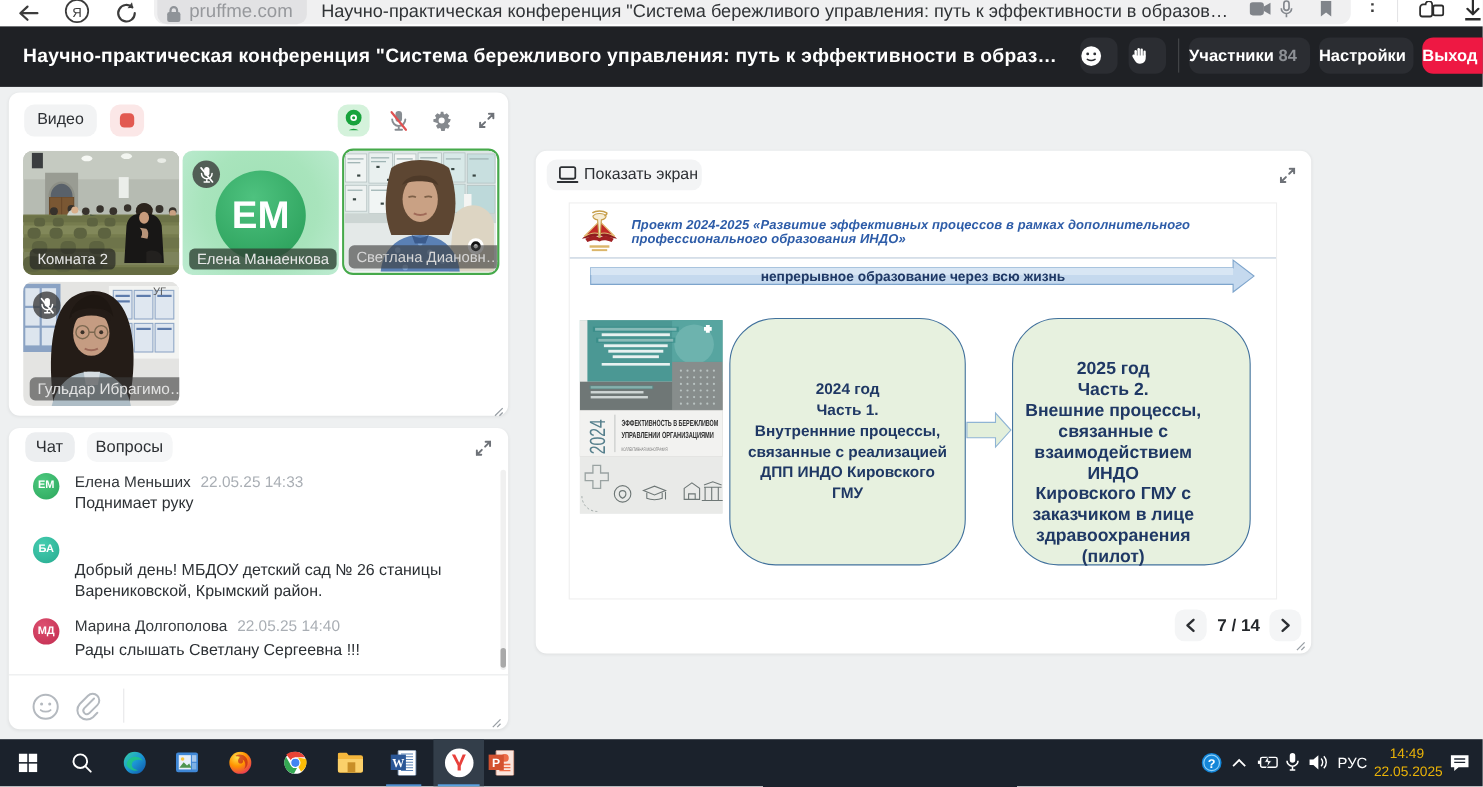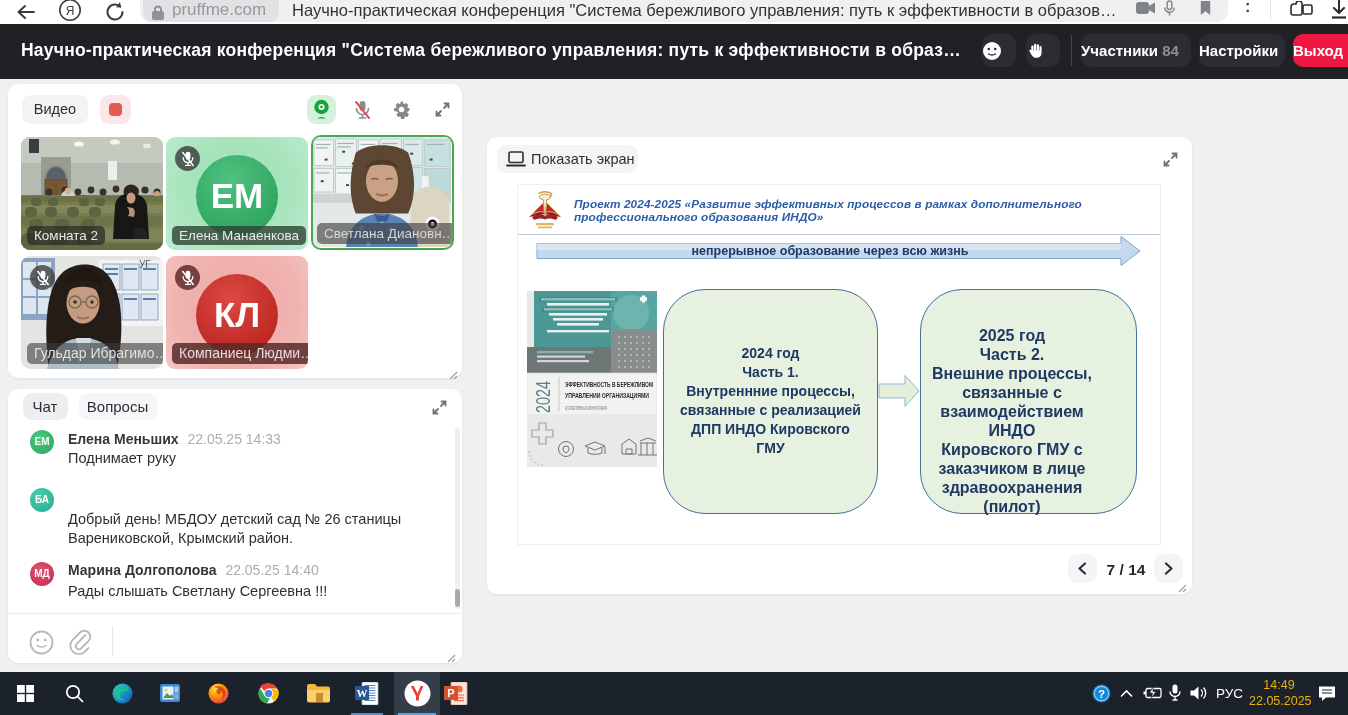--- a/index.html
+++ b/index.html
@@ -19,21 +19,21 @@
   .panel { position:absolute; background:#fff; border-radius:10px; box-shadow:0 1px 3px rgba(0,0,0,0.06); }
 
   #vpanel { left:8px; top:84px; width:454px; height:294px; }
   .pill { position:absolute; border-radius:9px; }
   .tile { position:absolute; width:142px; height:113px; border-radius:9px; overflow:hidden; }
   .tlabel { position:absolute; left:6px; bottom:5px; height:19.5px; line-height:19.5px; border-radius:5px; padding:0 7px; color:#e8e8e8; font-size:13.5px; white-space:nowrap; }
   .micoff { position:absolute; left:9px; top:9px; width:25px; height:25px; border-radius:50%; background:rgba(55,55,55,0.78); }
   .micoff svg { position:absolute; left:4.5px; top:4.5px; }
 
   #cpanel { left:8px; top:389px; width:454px; height:274px; }
-  .cname { font-weight:bold; font-size:14px; color:#33373b; }
+  .cname { font-weight:normal; font-size:14px; color:#33373b; }
   .cstamp { font-size:14px; color:#a9aeb4; }
   .cmsg { font-size:14.5px; color:#2c3034; }
   .cav { position:absolute; left:22px; width:24px; height:24px; border-radius:50%; color:#fff; font-size:10px; font-weight:bold; text-align:center; line-height:24px; }
 
   #mpanel { left:487px; top:137px; width:705px; height:457px; }
   #slide { position:absolute; left:31px; top:48px; width:642px; height:359px; background:#fff; box-shadow:0 0 0 1px #efefef; }
 
   #tbar { left:0; top:672px; width:1348px; height:43px; background:#1b222c; }
   .handle { position:absolute; width:9px; height:9px; }
 </style>
@@ -338,31 +338,20 @@
           <circle cx="71" cy="86" r="2.2"></circle>
         </g>
       <path d="M63 78 q8 5 16 0 l-3 8 h-10 z" fill="#3b5b8c"></path>
       <circle cx="123" cy="88.5" r="7.5" fill="#fff"></circle>
         <circle cx="123" cy="88.5" r="4.6" fill="#111"></circle>
         <circle cx="123" cy="88.5" r="2" fill="#fff"></circle>
     </svg>
     <div class="tlabel" style="left:4px;bottom:4px;background:rgba(60,60,60,0.62);color:#d6d6d6;font-size:13.5px;height:21px;line-height:21px;">Светлана Диановн…</div>
   </div>
 
-  <div class="tile" id="t5" style="left:158px;top:172px;background:radial-gradient(circle at 50% 45%, #efaaa8 0%, #f0b3b0 65%, #f5c6c2 100%);">
-    <div style="position:absolute;left:30px;top:18px;width:82px;height:82px;border-radius:50%;background:radial-gradient(circle at 42% 30%, #dc4842, #bb2620 78%);color:#fff;font-weight:bold;font-size:35px;text-align:center;line-height:82px;">КЛ</div>
-    <div class="micoff" style="background:rgba(90,35,35,0.8);">
-        <svg width="16" height="16" viewBox="0 0 17 20">
-          <rect x="5.5" y="1" width="6" height="10" rx="3" fill="#fff"></rect>
-          <path d="M2.5 8.5 a6 6 0 0 0 12 0 M8.5 14.5 v3 M5.5 18 h6" stroke="#fff" stroke-width="1.7" fill="none" stroke-linecap="round"></path>
-          <path d="M2 2 L15 18" stroke="#fff" stroke-width="2" stroke-linecap="round"></path>
-        </svg>
-      </div>
-    <div class="tlabel" style="background:rgba(88,42,42,0.85);color:#eadada;font-size:14px;height:21px;line-height:21px;">Компаниец Людми…</div>
-  </div>
 
   <div class="handle" style="right:4px;bottom:3px;">
     <svg width="9" height="9" viewBox="0 0 9 9">
         <path d="M8 1 L1 8 M8 5 L5 8" stroke="#9aa0a6" stroke-width="1.2"></path>
       </svg>
   </div>
 </div>
 
 <div id="cpanel" class="panel">
   <div class="pill" style="left:14.5px;top:3.5px;width:45px;height:27.5px;background:#eceef0;color:#2c2f33;font-size:15px;line-height:27.5px;text-align:center;">Чат</div>

